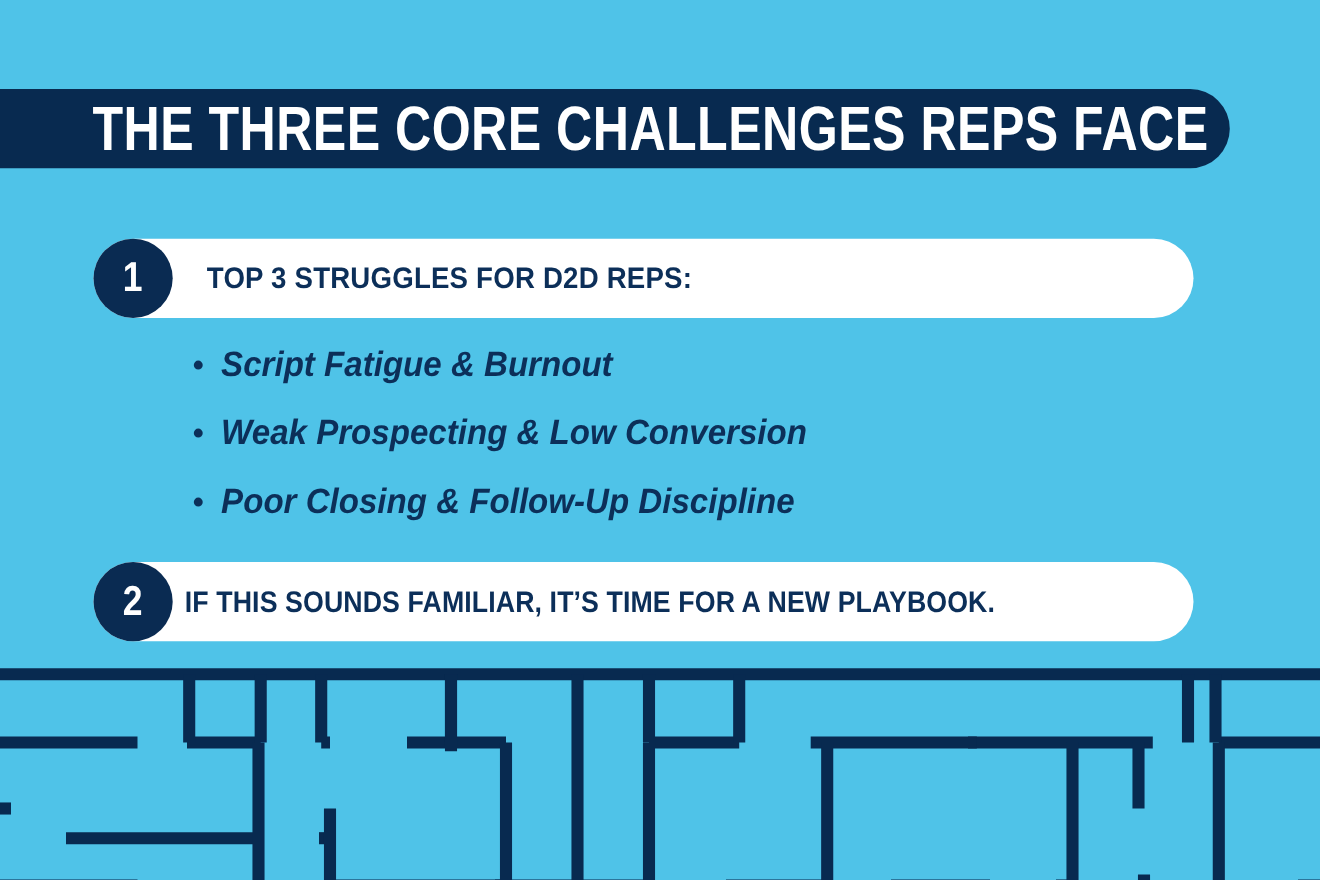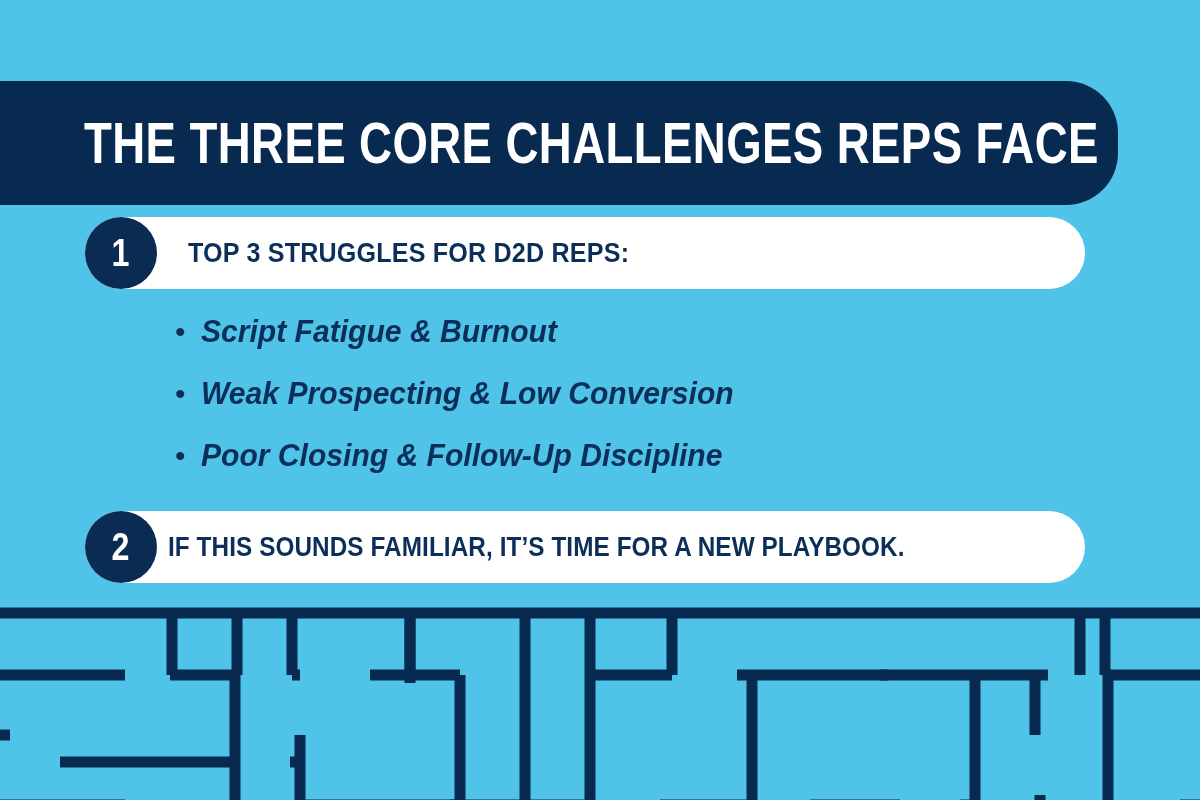--- a/index.html
+++ b/index.html
@@ -15,21 +15,21 @@
     font-family: "Liberation Sans", sans-serif;
     position: relative;
   }
 
   
   #title-banner {
     position: absolute;
     left: 0;
     top: 81px;
     width: 1118px;
-    height: 124px;
+    height: 72px;
     background: #082a50;
     border-top-right-radius: 52px;
     border-bottom-right-radius: 52px;
     display: flex;
     align-items: center;
   }
 
   #title-text {
     color: #ffffff;
     font-family: "Liberation Sans Narrow", "Liberation Sans", sans-serif;

